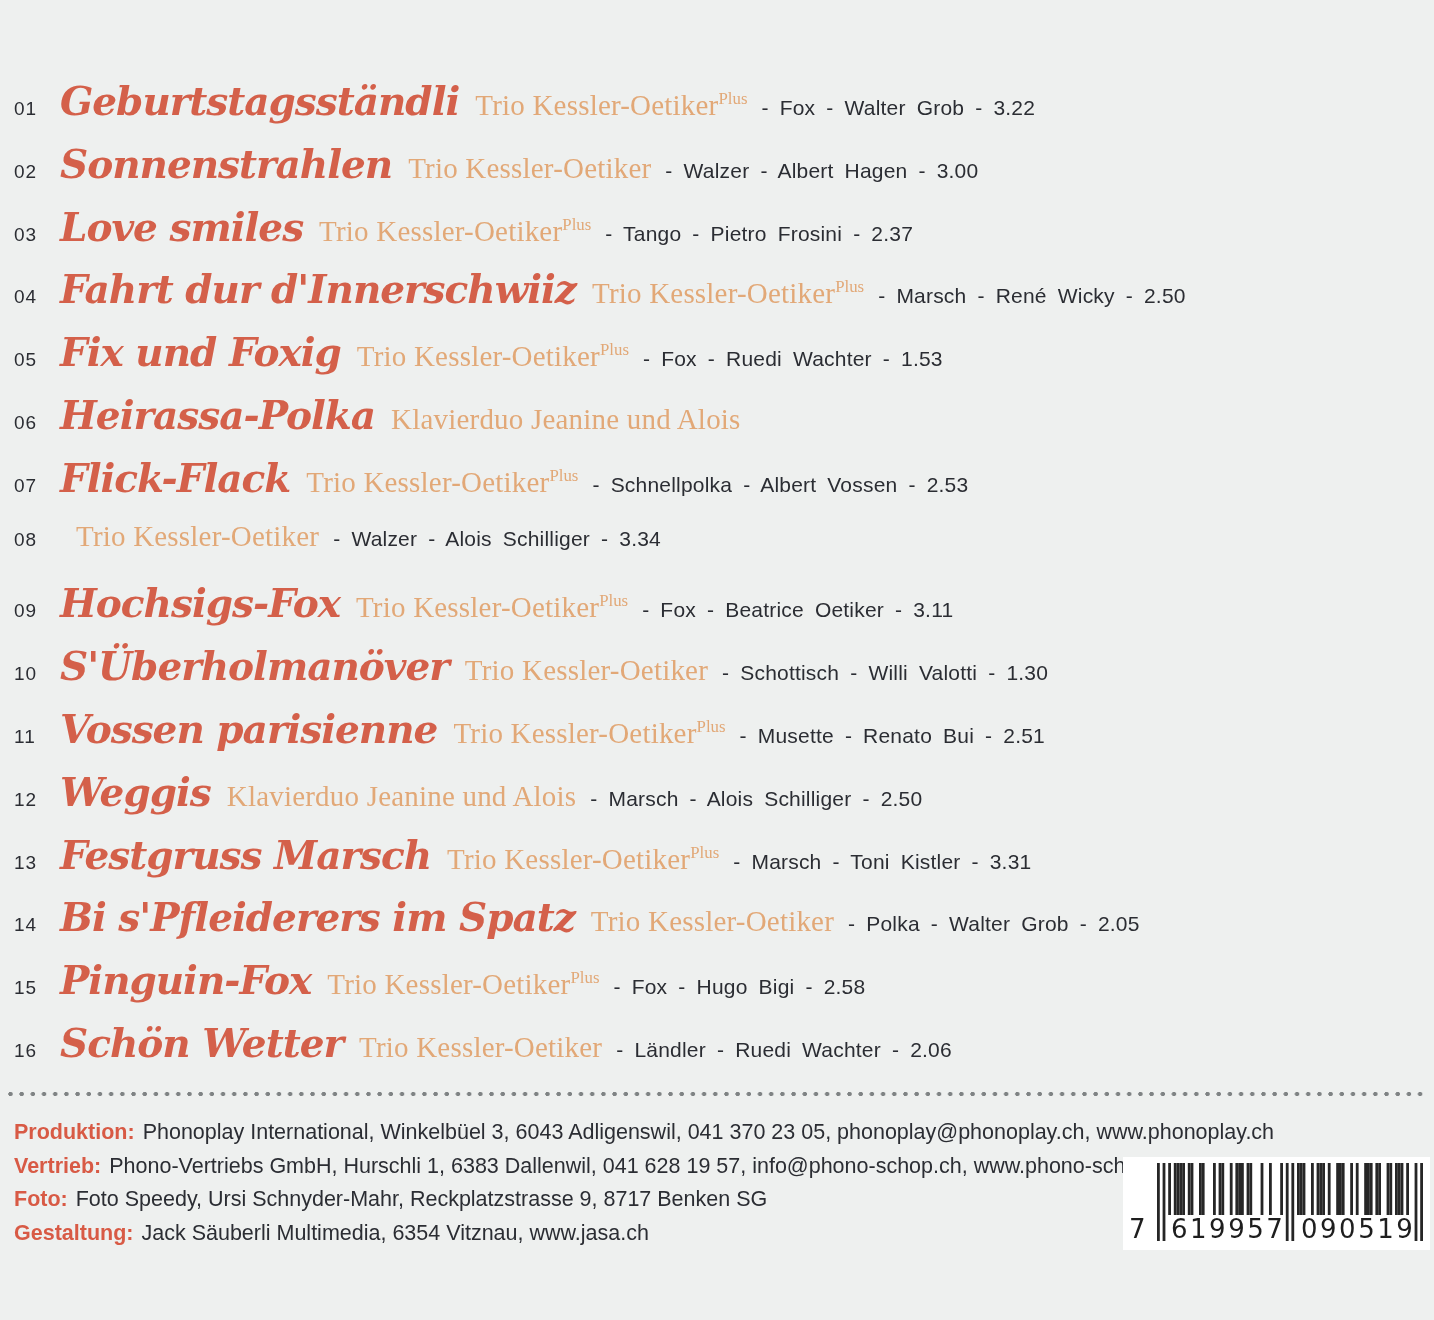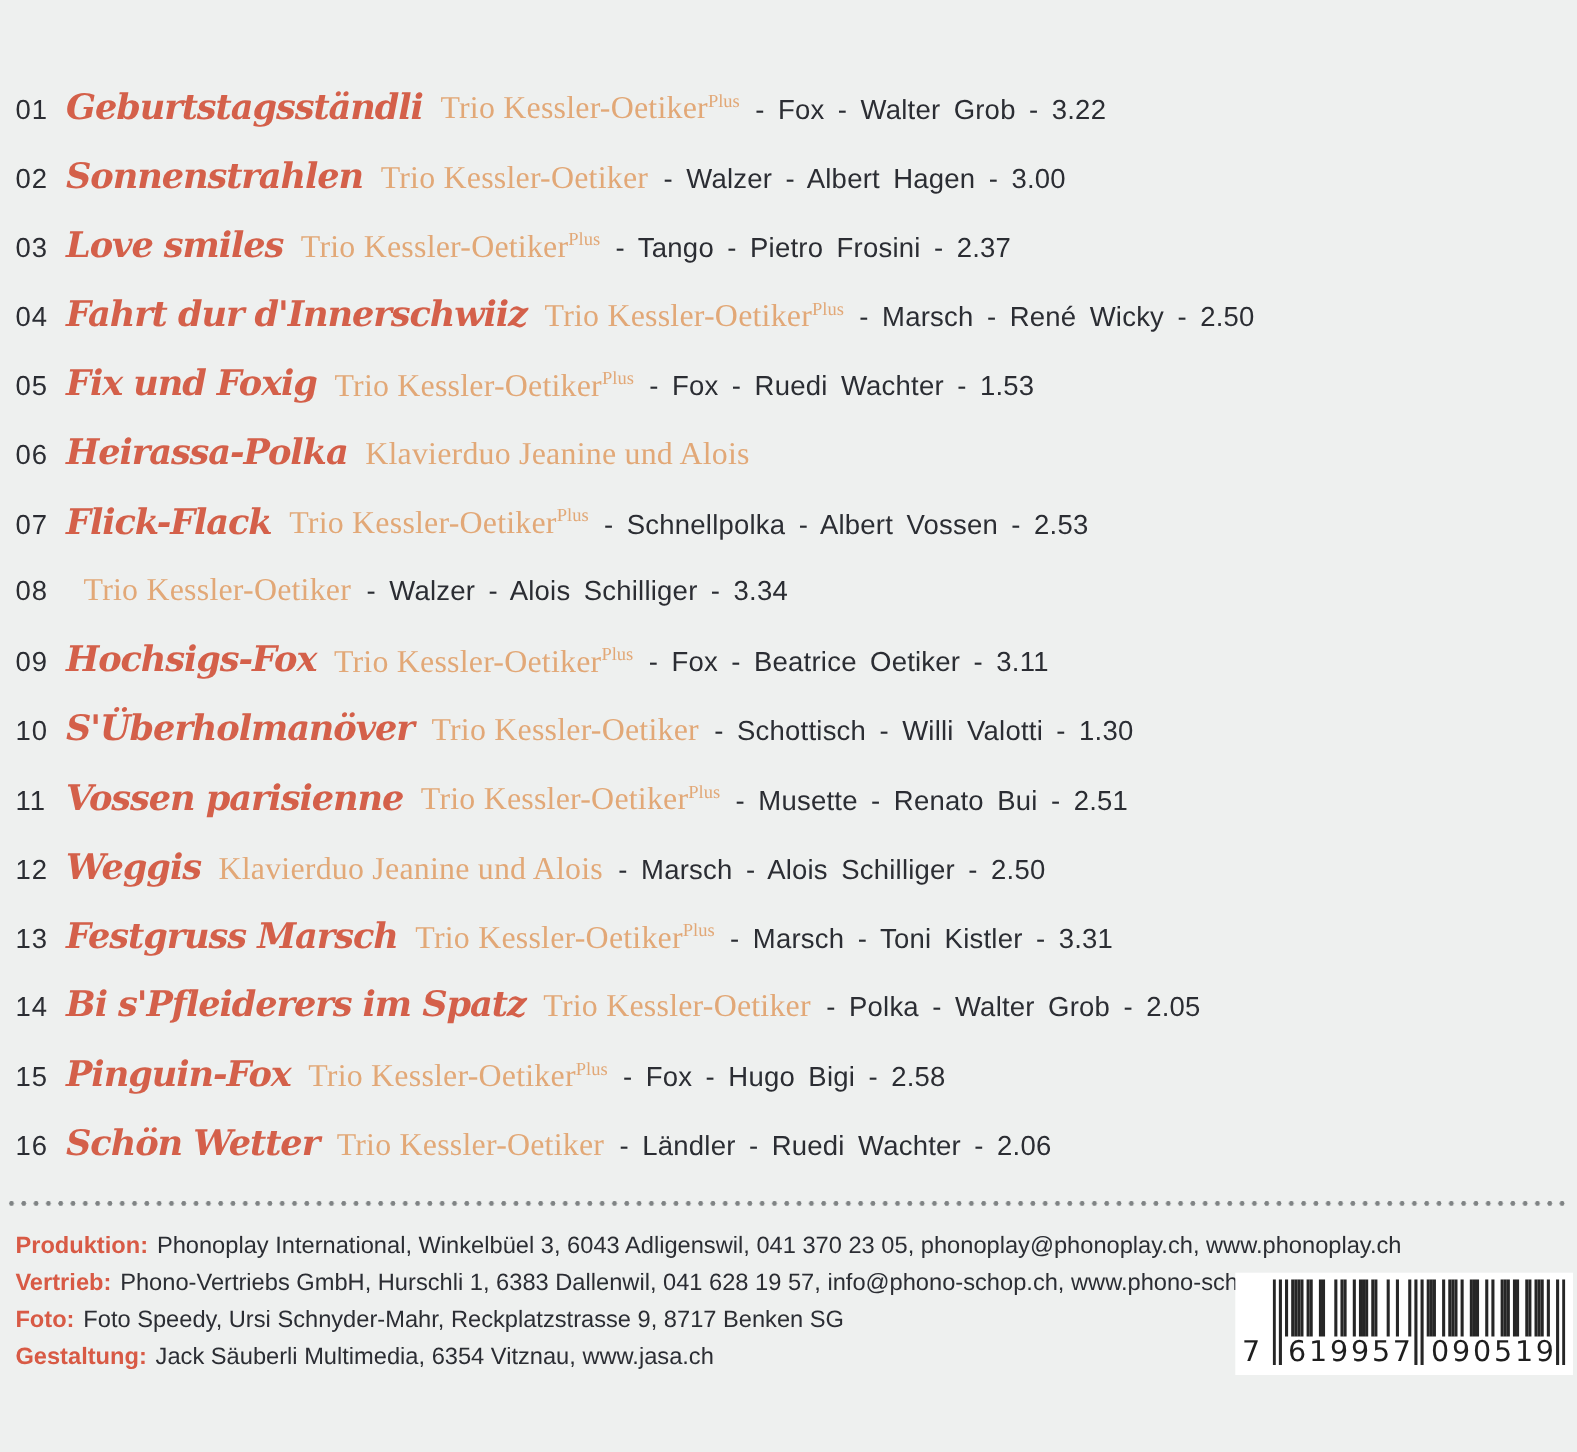--- a/index.html
+++ b/index.html
@@ -16,37 +16,37 @@
     list-style:none; margin:0; padding:0;
     position:absolute; top:74px; left:14px; right:0;
   }
   .track {
     display:flex; align-items:baseline;
     height:62.8px; box-sizing:border-box; padding-top:6px;
     white-space:nowrap;
   }
   .track .num {
     flex:0 0 46px; width:46px;
-    font-size:25px; color:var(--text); letter-spacing:1px;
+    font-size:19px; color:var(--text); letter-spacing:1px;
   }
   .track .title {
     font-family:"DejaVu Serif", serif;
     font-style:italic; font-weight:bold;
-    font-size:32px; line-height:1.1;
+    font-size:39px; line-height:1.1;
     color:var(--title);
     letter-spacing:-1px;
   }
   .track .artist {
     font-family:"Liberation Serif", serif;
     font-size:29px; color:var(--artist);
     margin-left:16px; letter-spacing:0.2px;
   }
   .track .artist sup { font-size:0.58em; letter-spacing:0; }
   .track .details {
-    font-size:25px; color:var(--text);
+    font-size:21px; color:var(--text);
     margin-left:14px; letter-spacing:0.2px; word-spacing:5px;
   }
 
   
   .dotted-sep {
     position:absolute; left:8px; top:1091px; width:1420px; height:6px;
     background-image: radial-gradient(circle at 2.5px 3px, var(--dots) 2px, rgba(0,0,0,0) 2.4px);
     background-size:11.2px 6px; background-repeat:repeat-x;
   }
 

